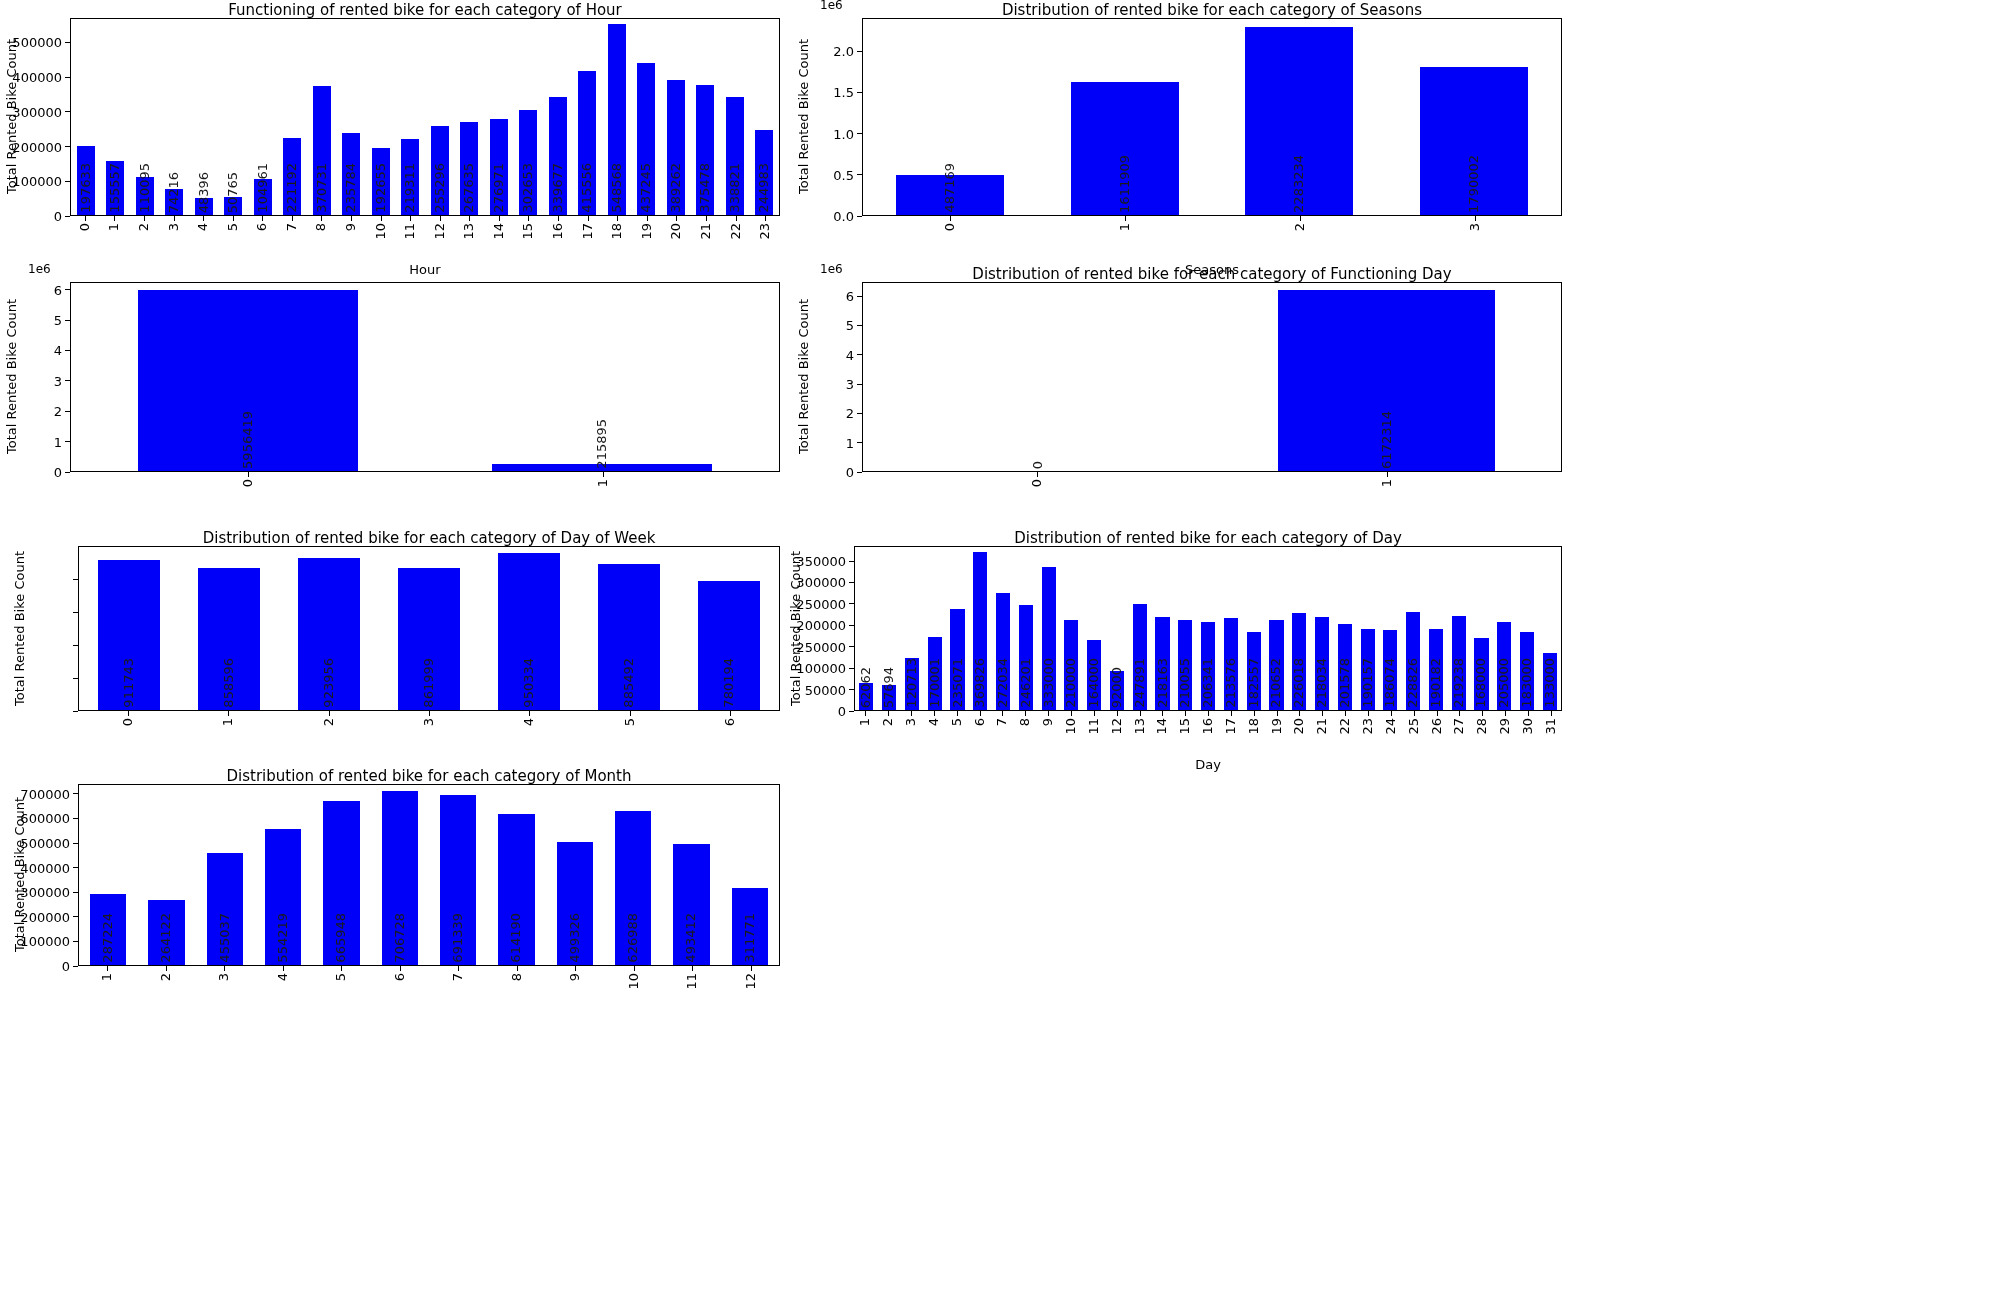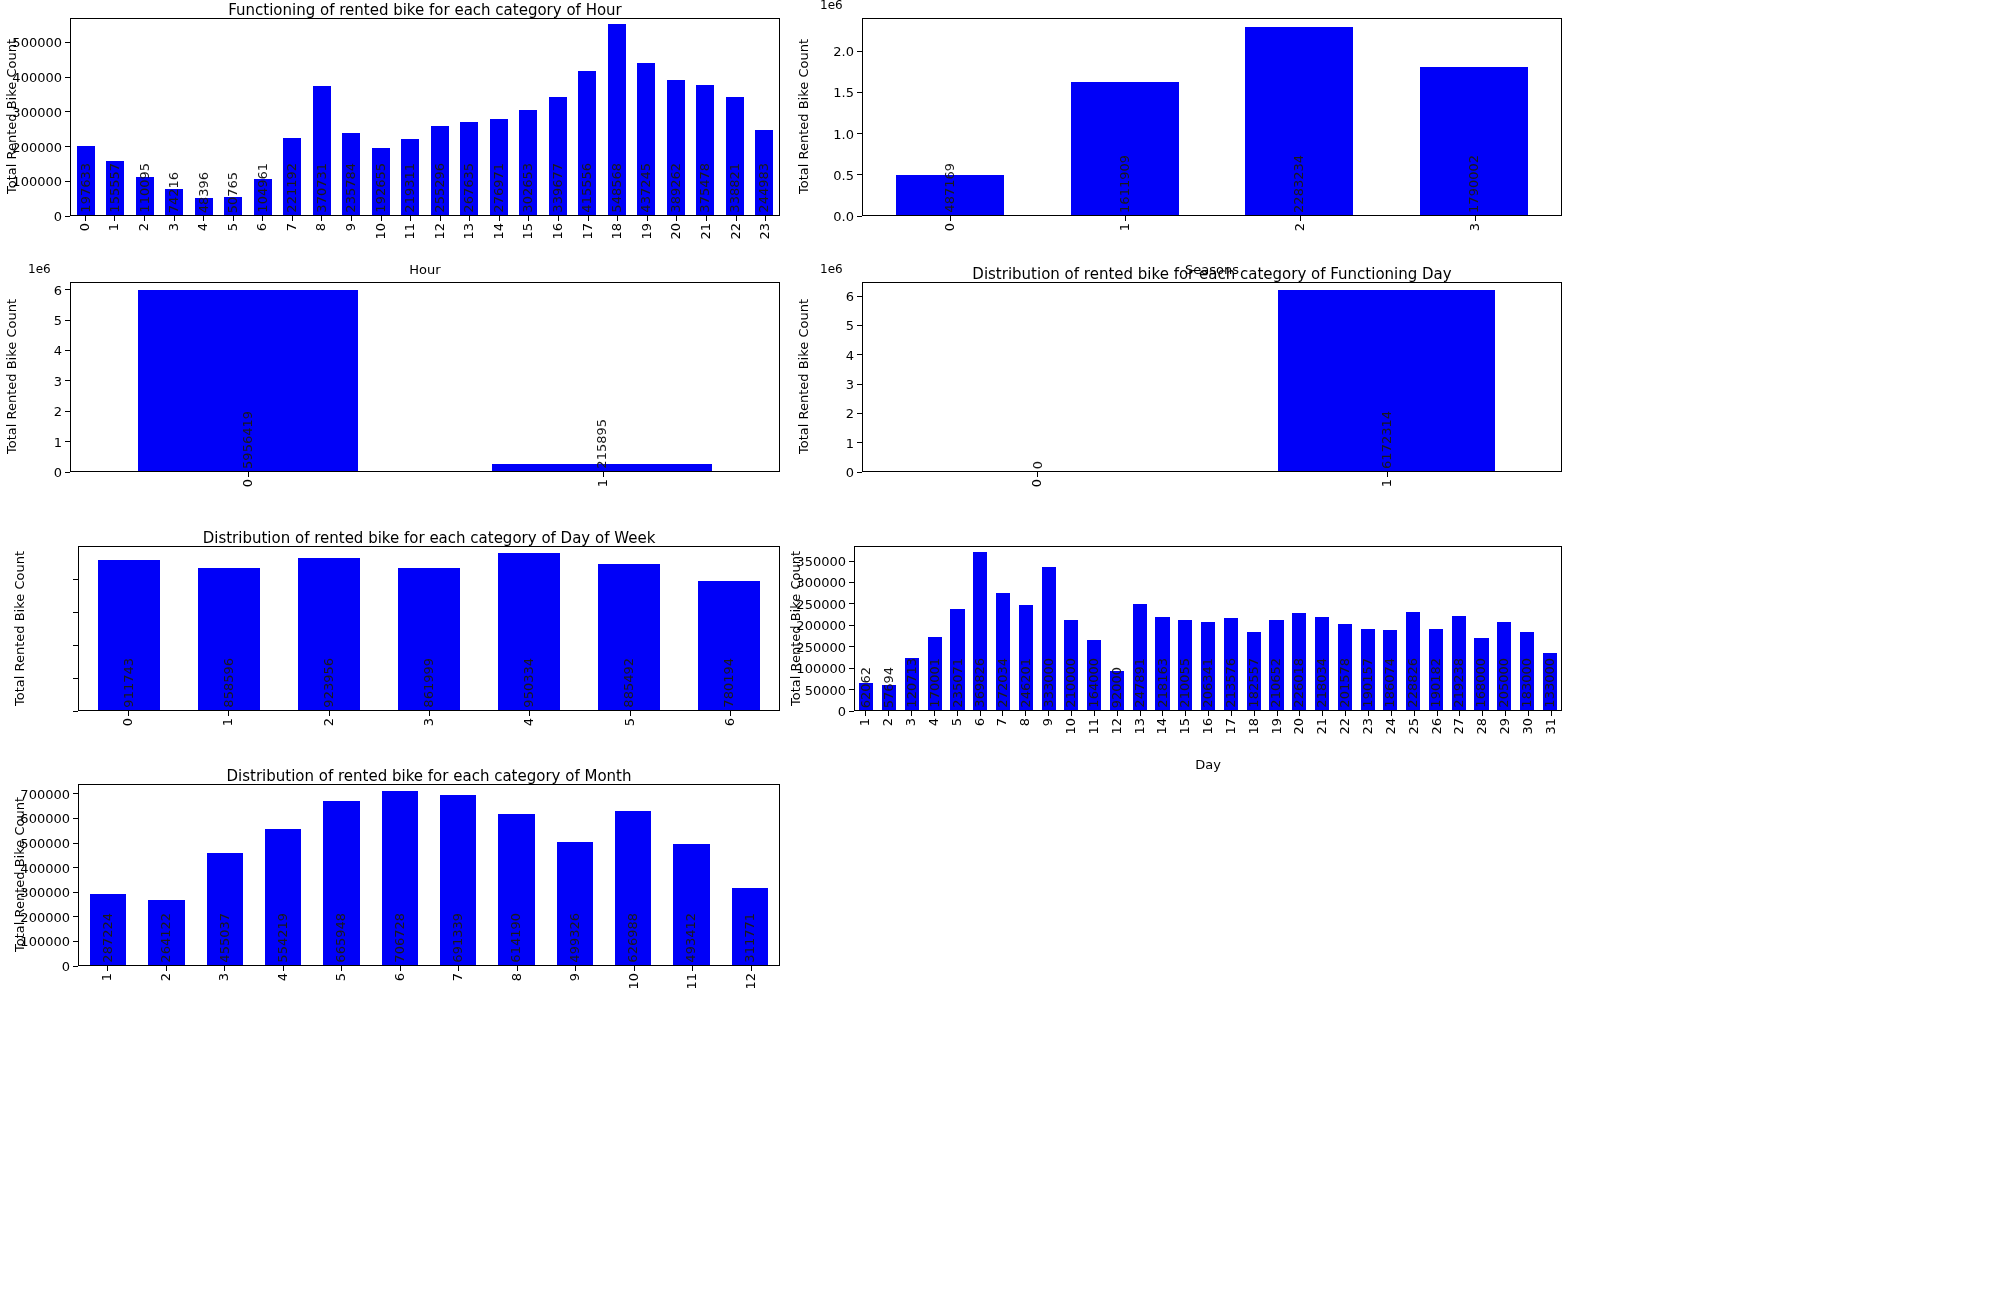--- a/index.html
+++ b/index.html
@@ -282,20 +282,21 @@
           <div class="xtick" style="top: 7px; font-size: 13px;">22</div>
         </div>
         <div class="xslot">
           <div class="xtickmark" style="top: 0px;"></div>
           <div class="xtick" style="top: 7px; font-size: 13px;">23</div>
         </div>
       </div>
       <div class="xlabel" style="position: absolute; left: 70px; width: 710px; top: 260px; font-size: 13px;">Hour</div>
     </div>
     <div class="fig" style="left: 0px; top: 0px; width: 1990px; height: 1310px; pointer-events: none;">
+      <div class="fig-title" style="position: absolute; left: 862px; width: 700px; top: 2px; font-size: 15px;">Distribution of rented bike for each category of Seasons</div>
       <div class="ylabel" style="position: absolute; left: 794px; top: 18px; height: 198px; width: 18px; font-size: 13px;">Total Rented Bike Count</div>
       <div style="position: absolute; left: 820px; top: -2px; font-size: 12px;">1e6</div>
       <div style="position: absolute; right: 1136px; top: 216px; transform: translateY(-50%); font-size: 13px; white-space: nowrap;">0.0</div>
       <div style="position: absolute; left: 857px; top: 215.5px; width: 5px; height: 1px; background: rgb(0, 0, 0);"></div>
       <div style="position: absolute; right: 1136px; top: 174.75px; transform: translateY(-50%); font-size: 13px; white-space: nowrap;">0.5</div>
       <div style="position: absolute; left: 857px; top: 174.25px; width: 5px; height: 1px; background: rgb(0, 0, 0);"></div>
       <div style="position: absolute; right: 1136px; top: 133.5px; transform: translateY(-50%); font-size: 13px; white-space: nowrap;">1.0</div>
       <div style="position: absolute; left: 857px; top: 133px; width: 5px; height: 1px; background: rgb(0, 0, 0);"></div>
       <div style="position: absolute; right: 1136px; top: 92.25px; transform: translateY(-50%); font-size: 13px; white-space: nowrap;">1.5</div>
       <div style="position: absolute; left: 857px; top: 91.75px; width: 5px; height: 1px; background: rgb(0, 0, 0);"></div>
@@ -507,20 +508,21 @@
           <div class="xtickmark" style="top: 0px;"></div>
           <div class="xtick" style="top: 7px; font-size: 13px;">5</div>
         </div>
         <div class="xslot">
           <div class="xtickmark" style="top: 0px;"></div>
           <div class="xtick" style="top: 7px; font-size: 13px;">6</div>
         </div>
       </div>
     </div>
     <div class="fig" style="left: 0px; top: 0px; width: 1990px; height: 1310px; pointer-events: none;">
+      <div class="fig-title" style="position: absolute; left: 854px; width: 708px; top: 530px; font-size: 15px;">Distribution of rented bike for each category of Day</div>
       <div class="ylabel" style="position: absolute; left: 786px; top: 546px; height: 165px; width: 18px; font-size: 13px;">Total Rented Bike Count</div>
       <div style="position: absolute; right: 1144px; top: 711px; transform: translateY(-50%); font-size: 13px; white-space: nowrap;">0</div>
       <div style="position: absolute; left: 849px; top: 710.5px; width: 5px; height: 1px; background: rgb(0, 0, 0);"></div>
       <div style="position: absolute; right: 1144px; top: 689.571px; transform: translateY(-50%); font-size: 13px; white-space: nowrap;">50000</div>
       <div style="position: absolute; left: 849px; top: 689.071px; width: 5px; height: 1px; background: rgb(0, 0, 0);"></div>
       <div style="position: absolute; right: 1144px; top: 668.143px; transform: translateY(-50%); font-size: 13px; white-space: nowrap;">100000</div>
       <div style="position: absolute; left: 849px; top: 667.643px; width: 5px; height: 1px; background: rgb(0, 0, 0);"></div>
       <div style="position: absolute; right: 1144px; top: 646.714px; transform: translateY(-50%); font-size: 13px; white-space: nowrap;">250000</div>
       <div style="position: absolute; left: 849px; top: 646.214px; width: 5px; height: 1px; background: rgb(0, 0, 0);"></div>
       <div style="position: absolute; right: 1144px; top: 625.286px; transform: translateY(-50%); font-size: 13px; white-space: nowrap;">200000</div>

